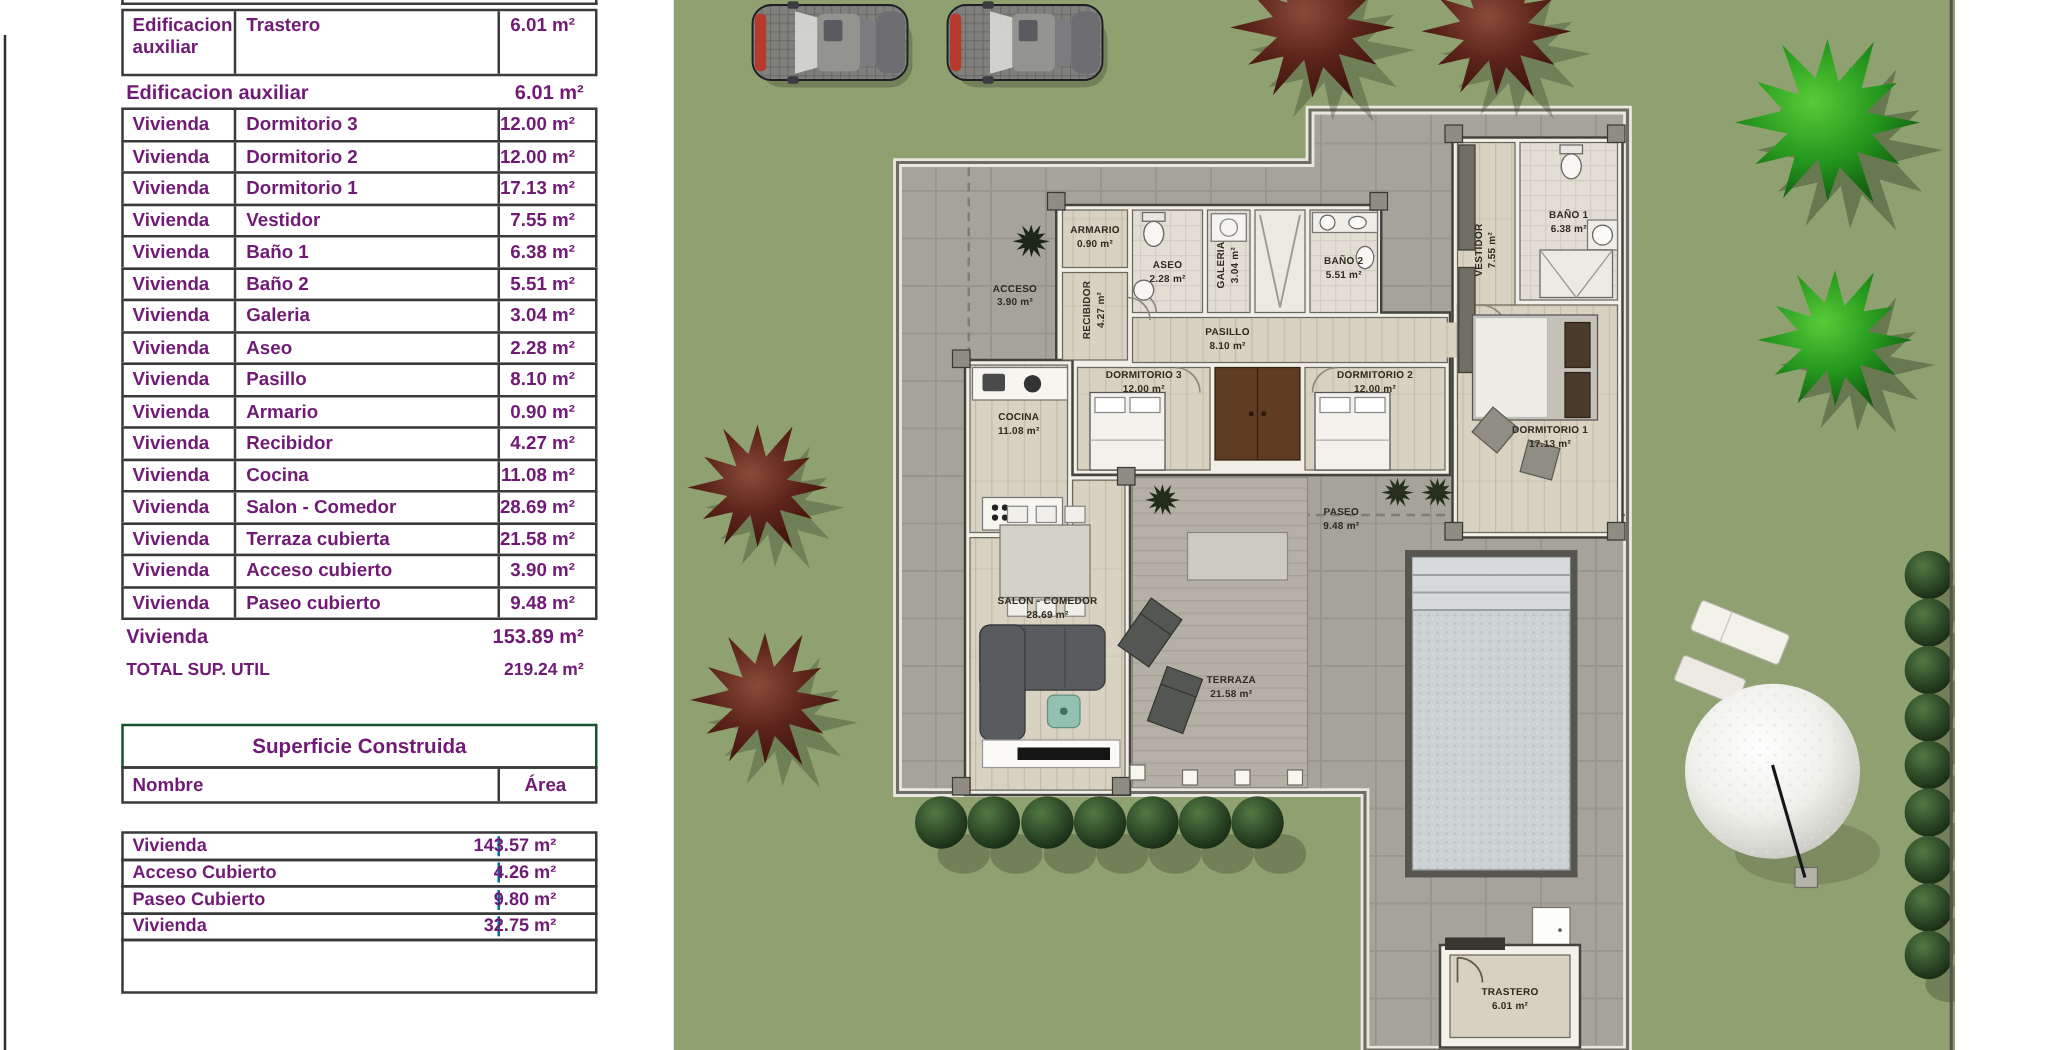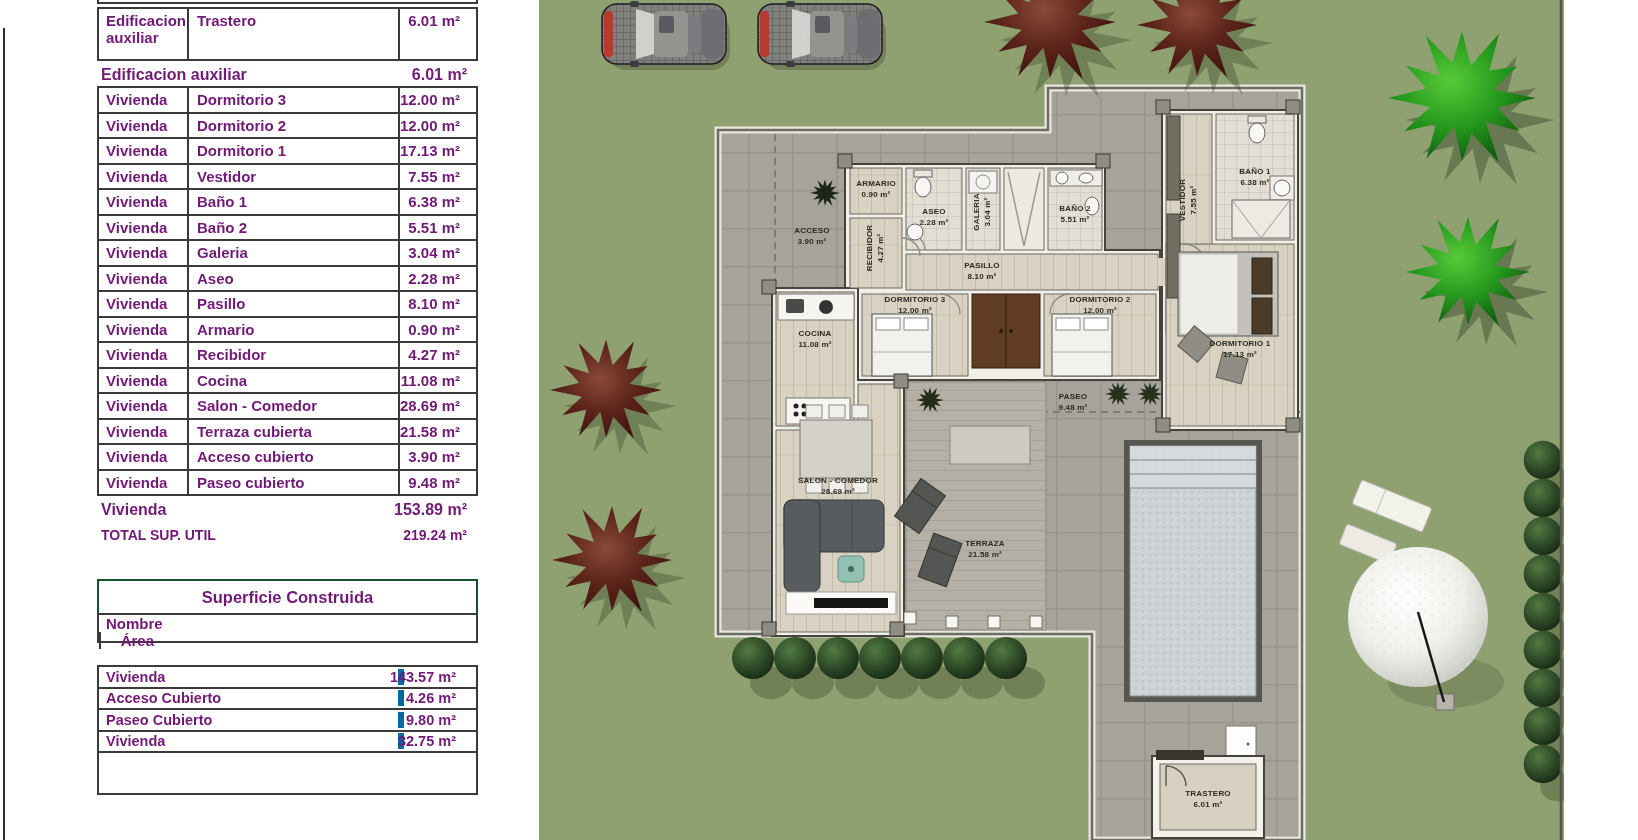--- a/index.html
+++ b/index.html
@@ -23,30 +23,30 @@
   .c2 { flex:1; border-left:2px solid #3a3a3a; padding-left:8px; height:100%;
         display:flex; align-items:center; }
   .c3 { width:78px; border-left:2px solid #3a3a3a; padding-right:16px; height:100%;
         display:flex; align-items:center; justify-content:flex-end; white-space:nowrap; }
 
   .sub   { display:flex; justify-content:space-between; padding:5px 11px 4px 4px; font-size:16px; }
   .total { display:flex; justify-content:space-between; padding:4px 11px 2px 4px; font-size:14px; }
 
   .t2 { margin-top:34px; }
   .box-title { border:2px solid #14532d; text-align:center; padding:7px 0 6px; font-size:16.5px; }
-  .hdr { display:flex; border:2px solid #3a3a3a; margin-top:-2px; height:30px; font-size:15px;flex-direction:column; }
+  .hdr { display:flex; border:2px solid #3a3a3a; margin-top:-2px; height:30px; font-size:15px; }
   .h1 { flex:1; padding-left:7px; display:flex; align-items:center; }
   .h2 { width:78px; border-left:2px solid #3a3a3a; display:flex; align-items:center;
         justify-content:flex-end; padding-right:23px; }
   .gap { height:24px; }
   .trow2 { display:flex; border:2px solid #3a3a3a; margin-top:-2px; height:23.5px;
            font-size:14.5px; align-items:center; }
   .n1 { flex:1; padding-left:7px; display:flex; align-items:center; }
-  .n2 { width:78px; border-left:6px solid #0369a1; display:flex; align-items:center;
-        justify-content:flex-end; padding-right:20px; white-space:nowrap; }
+  .n2 { width:78px; border-left:2px solid #0369a1; display:flex; align-items:center;
+        justify-content:flex-end; padding-right:31px; white-space:nowrap; }
   .trow2.partial { height:44px; }
 
   
   .plan { position:absolute; left:539px; top:0; width:1025px; height:840px;
           background:#8fa170; overflow:hidden; }
   .plan svg { position:absolute; left:0; top:0; }
   .rlabel { position:absolute; transform:translate(-50%,-50%); text-align:center;
             font-size:8px; font-weight:bold; color:#2e2a21; line-height:1.35;
             white-space:nowrap; letter-spacing:.2px; }
   .rlabel.vert { transform:translate(-50%,-50%) rotate(-90deg); }
@@ -552,21 +552,21 @@
         <div>11.08 m²</div>
     </div>
     <div class="rlabel" style="left:299px;top:487px">
       <div>SALON - COMEDOR</div>
         <div>28.69 m²</div>
     </div>
     <div class="rlabel" style="left:446px;top:550px">
       <div>TERRAZA</div>
         <div>21.58 m²</div>
     </div>
-    <div class="rlabel" style="left:534px;top:403px">
+    <div class="rlabel" style="left:534px;top:416px">
       <div>PASEO</div>
         <div>9.48 m²</div>
     </div>
     <div class="rlabel" style="left:669px;top:800px">
       <div>TRASTERO</div>
         <div>6.01 m²</div>
     </div>
   </div>
 </div>
 

